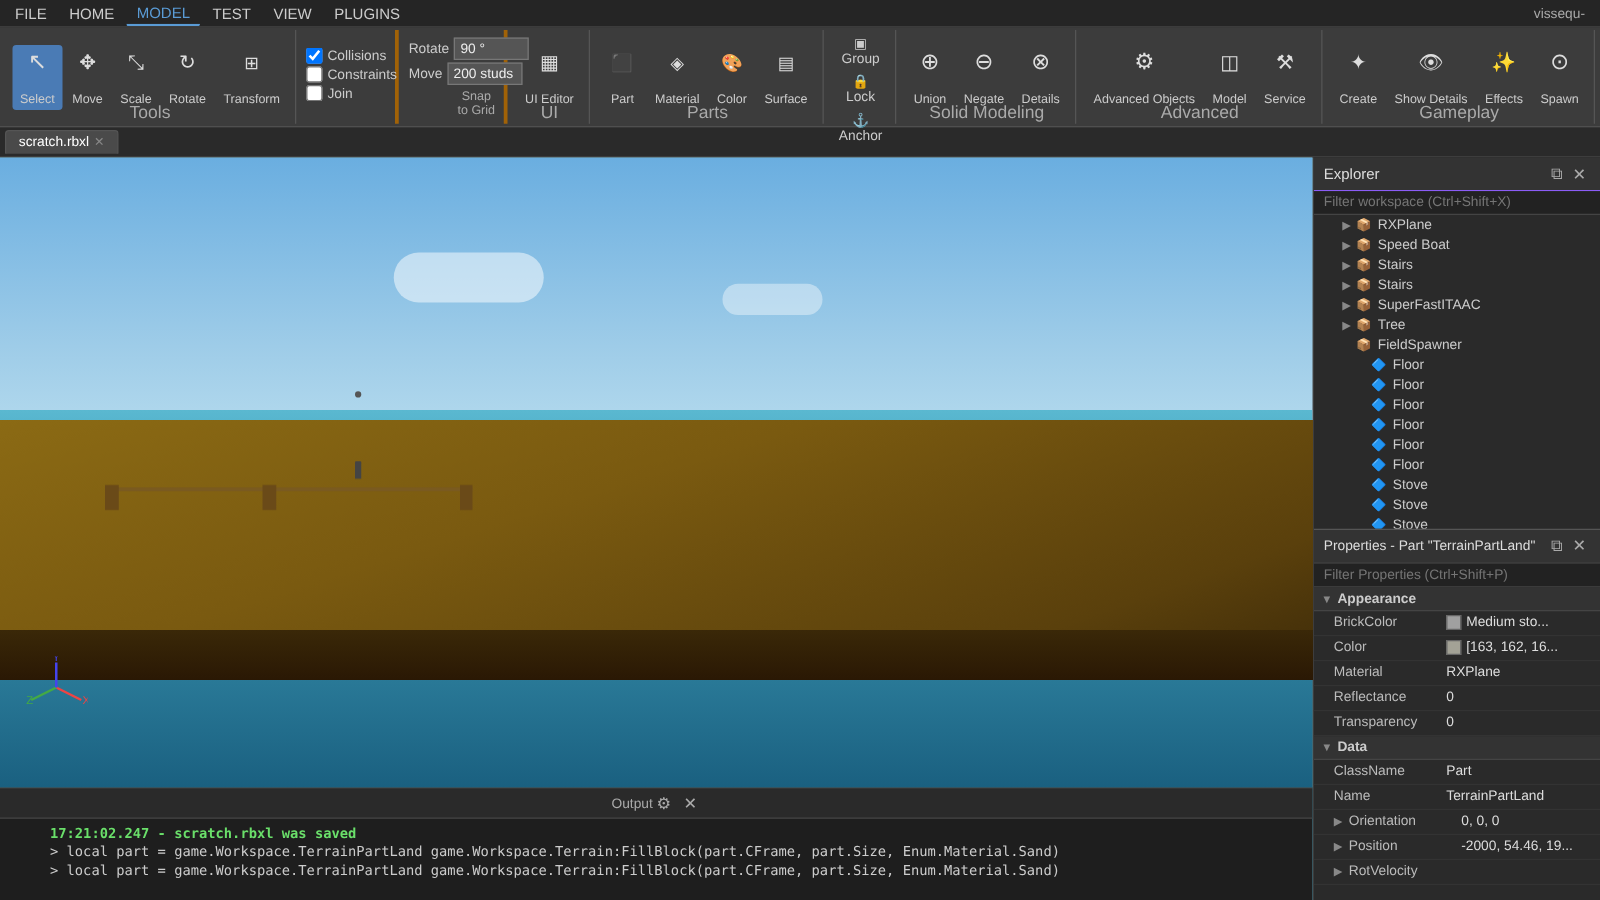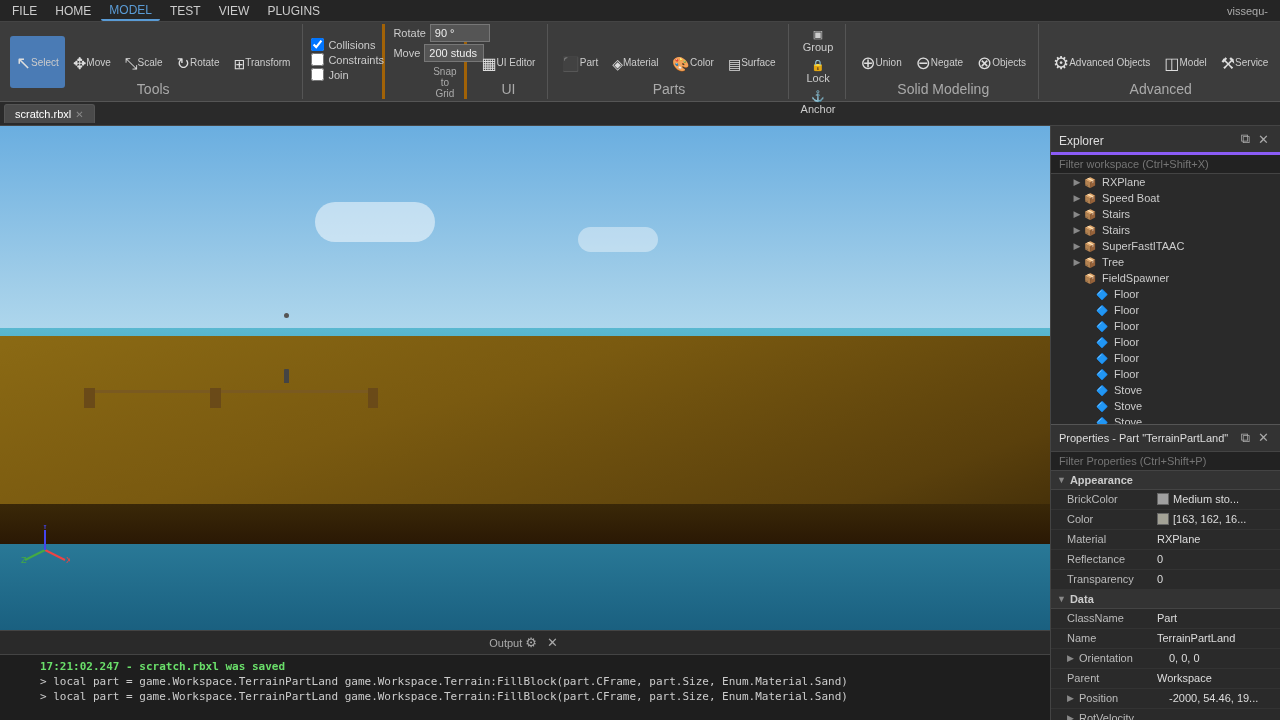--- a/index.html
+++ b/index.html
@@ -32,21 +32,21 @@
       text-align: center;
     }
     .toolbar-buttons-row {
       display: flex;
       align-items: center;
       gap: 2px;
       flex: 1;
     }
     .tb-btn {
       display: flex;
-      flex-direction: row;
+      flex-direction: column;
       align-items: center;
       justify-content: space-between;
       padding: 3px 6px;
       cursor: pointer;
       border-radius: 3px;
       min-width: 36px;
       height: 52px;
     }
     .tb-btn.active { background: #4a7bb5; }
     .tb-btn .icon { font-size: 20px; line-height: 1; }
@@ -221,23 +221,23 @@
       overflow: hidden;
     }
 
     
     #explorer-header {
       background: #333;
       padding: 4px 8px;
       font-size: 12px;
       color: #ddd;
       display: flex;
-      align-items: flex-end;
+      align-items: center;
       justify-content: space-between;
-      border-bottom: 3px solid #8b5cf6;
+      border-bottom: 1px solid #8b5cf6;
     }
     #explorer-filter {
       background: #222;
       border: none;
       border-bottom: 1px solid #444;
       padding: 3px 8px;
       font-size: 11px;
       color: #aaa;
       width: 100%;
     }
@@ -469,21 +469,21 @@
       <div class="tb-btn">
         <span class="icon tb-icon-union"></span>
         <span class="label">Union</span>
       </div>
       <div class="tb-btn">
         <span class="icon tb-icon-negate"></span>
         <span class="label">Negate</span>
       </div>
       <div class="tb-btn">
         <span class="icon tb-icon-separate"></span>
-        <span class="label">Objects</span>
+        <span class="label">Details</span>
       </div>
     </div>
     <div class="toolbar-section-label">Solid Modeling</div>
   </div>
 
   <div class="toolbar-section">
     <div class="toolbar-buttons-row">
       <div class="tb-btn">
         <span class="icon tb-icon-advanced"></span>
         <span class="label" style="white-space:nowrap;">Advanced Objects</span>
@@ -766,24 +766,20 @@
         <span class="prop-name">Name</span>
         <span class="prop-value">TerrainPartLand</span>
       </div>
 
       <div class="prop-expandable">
         <span class="expand-arrow">▶</span>
         <span class="prop-name">Orientation</span>
         <span class="prop-value">0, 0, 0</span>
       </div>
 
-      <div class="prop-row">
-        <span class="prop-name">Parent</span>
-        <span class="prop-value">Workspace</span>
-      </div>
 
       <div class="prop-expandable">
         <span class="expand-arrow">▶</span>
         <span class="prop-name">Position</span>
         <span class="prop-value">-2000, 54.46, 19...</span>
       </div>
 
       <div class="prop-expandable">
         <span class="expand-arrow">▶</span>
         <span class="prop-name">RotVelocity</span>

